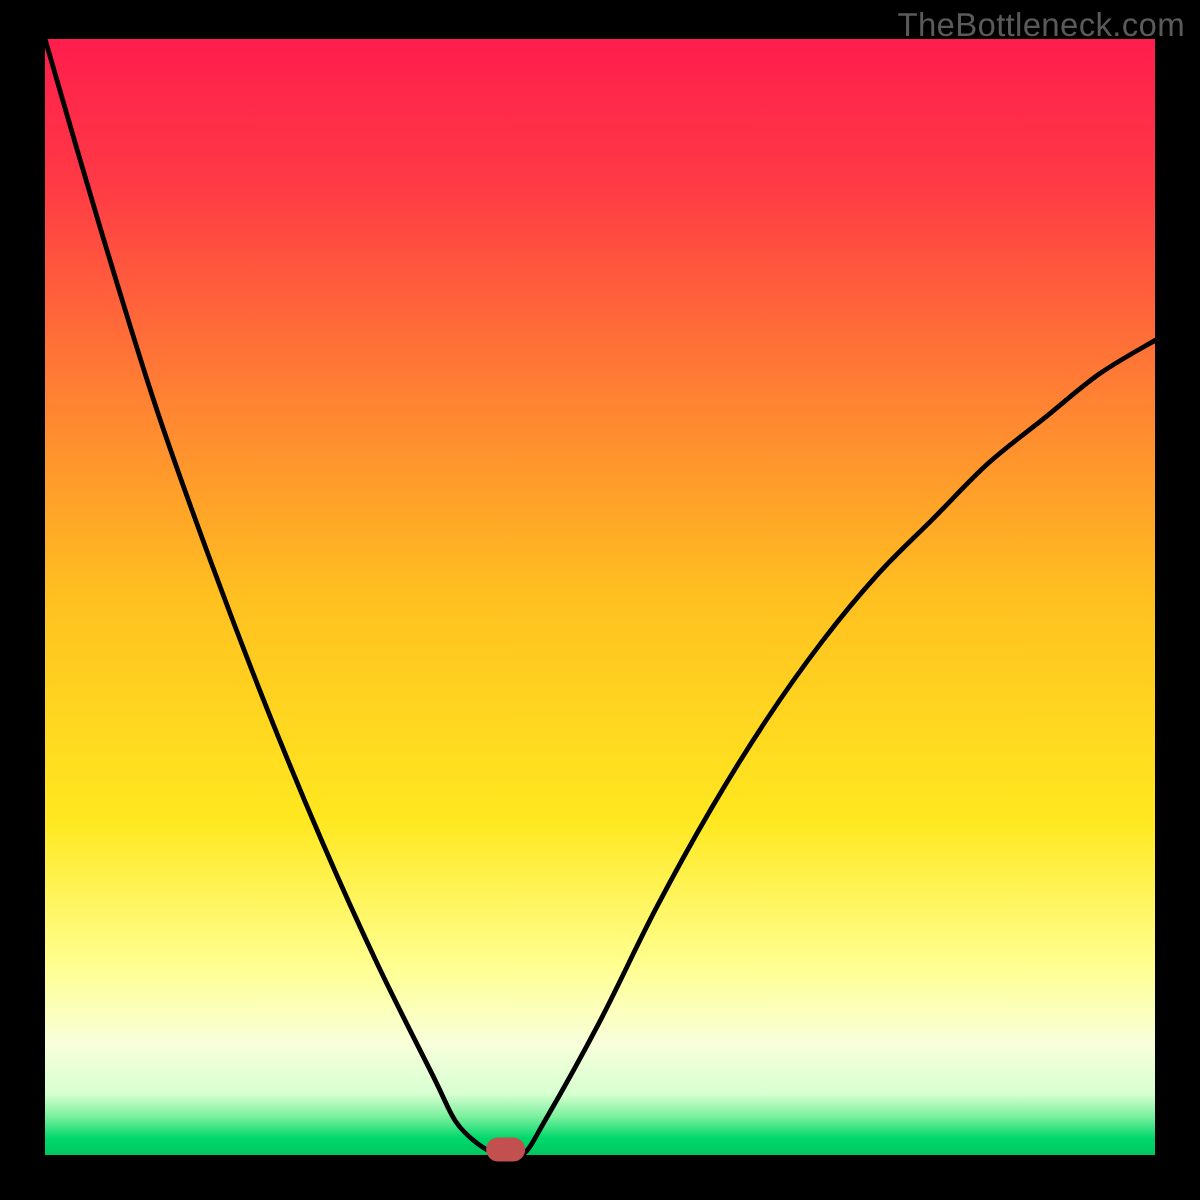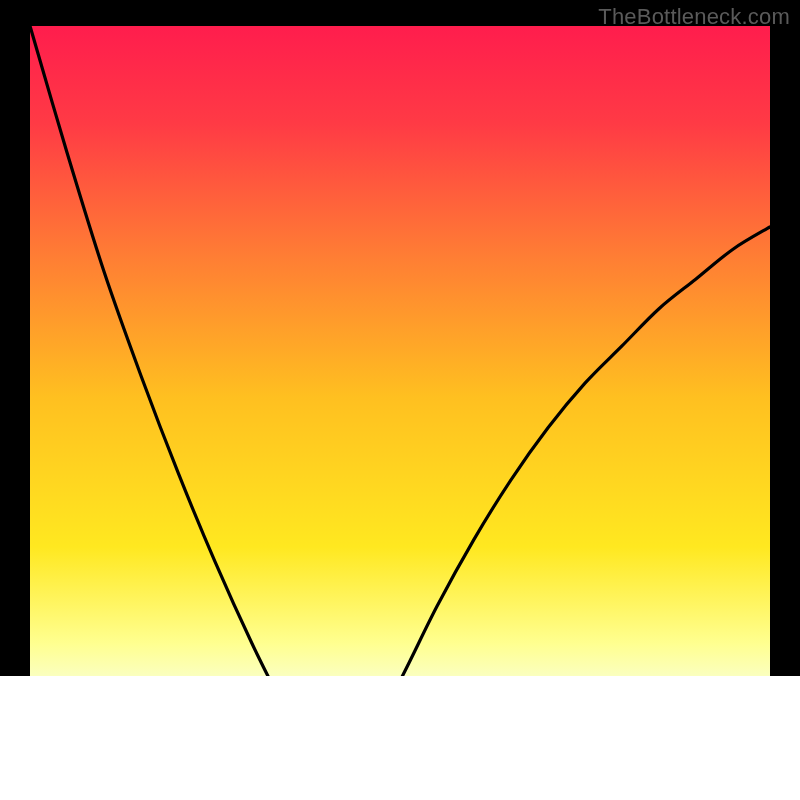--- a/index.html
+++ b/index.html
@@ -3,21 +3,21 @@
 <meta charset="utf-8">
 <style>
   body {
     margin: 0;
     padding: 0;
     background: #fff;
   }
   .chart-container {
     position: relative;
     width: 800px;
-    height: 676px;
+    height: 800px;
   }
   svg {
     display: block;
   }
   .watermark {
     position: absolute;
     top: 4px;
     right: 10px;
     font-family: Arial, sans-serif;
     font-size: 22px;

